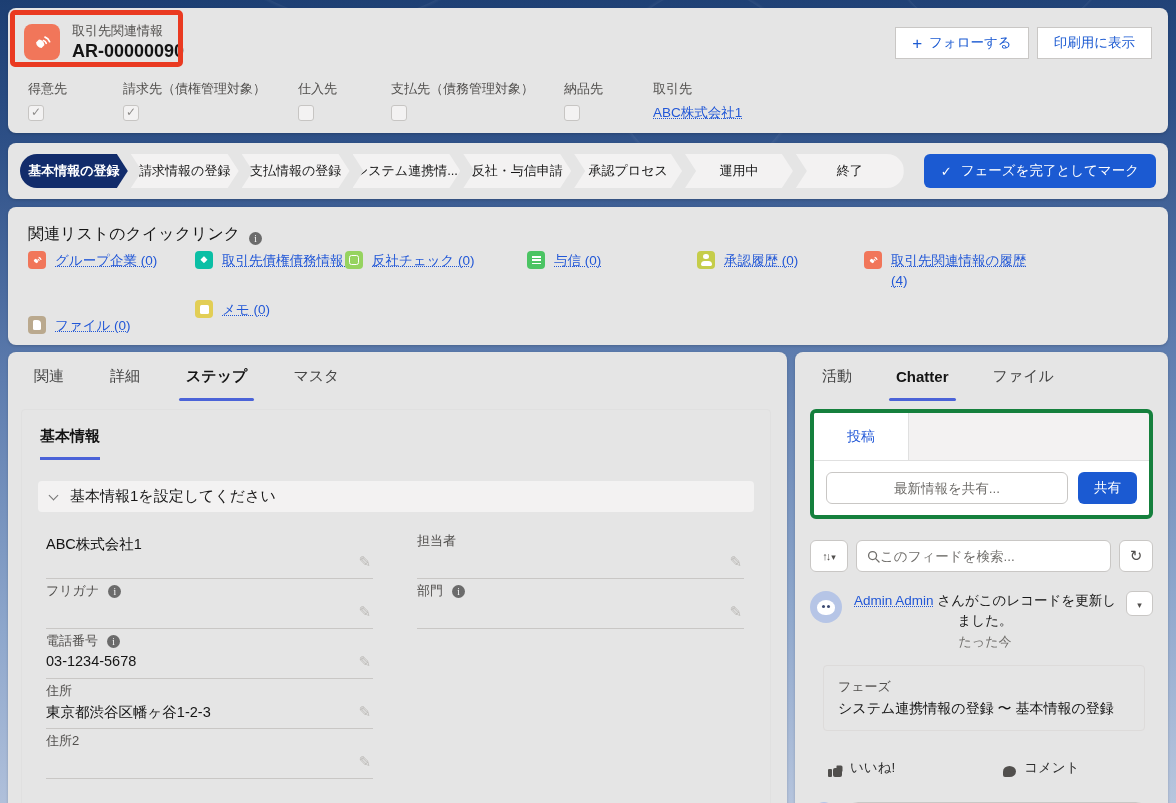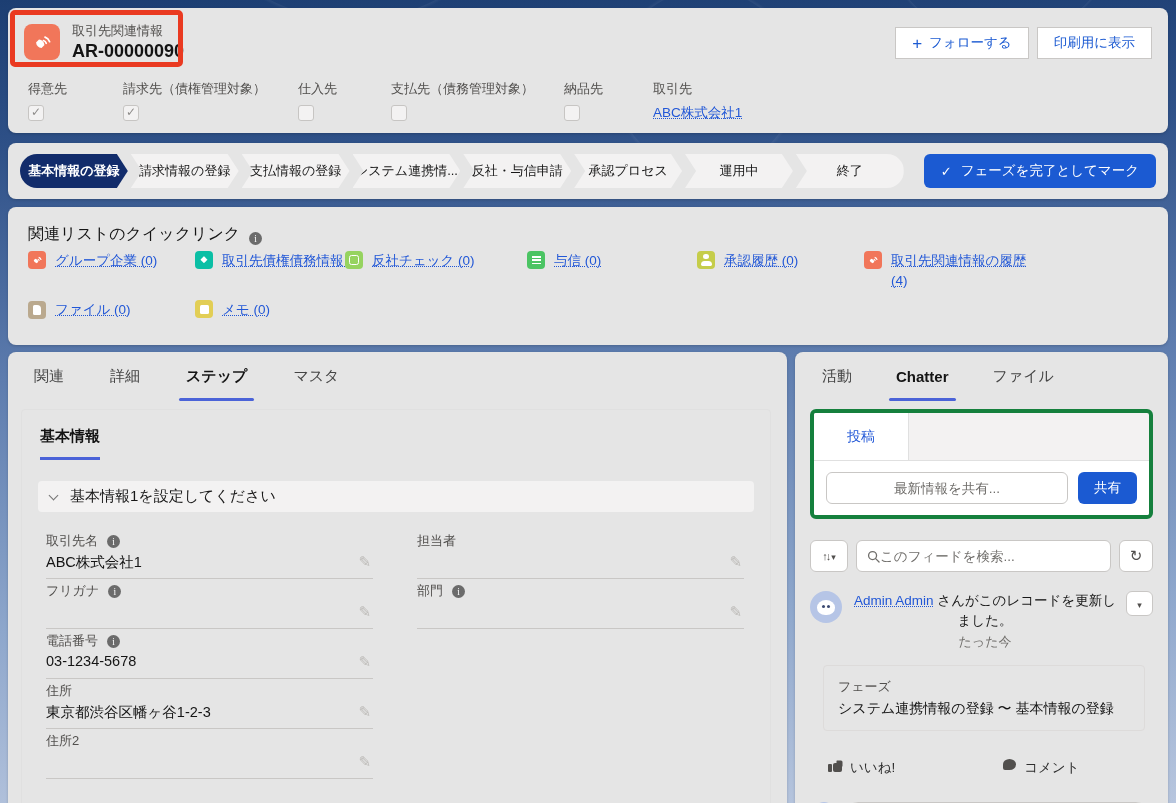--- a/index.html
+++ b/index.html
@@ -140,21 +140,21 @@
     background:#fff; border-radius:50% 50% 46% 46%; }
   .avatar::after { content:""; position:absolute; left:12px; top:14px; width:3px; height:3px; border-radius:50%;
     background:#3c4a72; box-shadow:5px 0 0 #3c4a72; }
   .feed-text { flex:1; margin:0 8px 0 10px; font-size:13.5px; line-height:1.45; }
   .feed-time { font-size:13px; color:#706e6b; margin-top:3px; }
   .menu-btn { width:27px; height:25px; flex:none; }
   .feed-detail { margin:13px 8px 0 13px; border:1px solid #dddbda; border-radius:4px; padding:12px 14px; }
   .fd-label { font-size:13px; color:#514f4d; }
   .fd-value { font-size:14px; color:#141414; margin-top:4px; }
   .feed-actions { display:flex; margin:28px 0 0 18px; }
-  .feed-action { display:flex; align-items:flex-start; gap:8px; font-size:13.5px; color:#2e2e2e; cursor:pointer; }
+  .feed-action { display:flex; align-items:flex-end; gap:8px; font-size:13.5px; color:#2e2e2e; cursor:pointer; }
   .feed-action + .feed-action { margin-left:108px; }
   .thumb-icon { width:14px; height:13px; position:relative; }
   .thumb-icon::before { content:""; position:absolute; left:0; bottom:0; width:4px; height:8px; background:#514f4d; border-radius:1px; }
   .thumb-icon::after { content:""; position:absolute; left:4.5px; bottom:0; width:9px; height:9px; background:#514f4d;
     border-radius:2px 3px 2px 2px; box-shadow:2px -4px 0 -1.5px #514f4d; }
   .bubble-icon { width:13px; height:11px; background:#514f4d; border-radius:50% 50% 50% 2px; }
   .feed-divider { border-top:1px solid #e5e5e5; margin-top:13px; }
   .comment-row { display:flex; align-items:flex-start; gap:9px; margin:11px 2px 0 4px; }
   .avatar.small { width:20px; height:20px; }
   .avatar.small::before { left:4px; top:6px; width:12px; height:9px; }
@@ -284,21 +284,21 @@
   <a class="qlink" style="left:856px; top:44px;">
     <span class="qicon" style="background:#f1765a;">
       <svg width="12" height="12" viewBox="0 0 24 24">
           <path d="M5.5 12.5 a7 7 0 0 0 6 6 l3.2-3.2 a7 7 0 0 0-6-6 z" fill="#fff"></path>
           <path d="M13.6 10.4 a4.6 4.6 0 0 1 3 3" stroke="#fff" stroke-width="2.4" fill="none"></path>
           <path d="M15.3 6.7 a8.4 8.4 0 0 1 5 5" stroke="#fff" stroke-width="2.4" fill="none"></path>
         </svg>
     </span>
     <span class="lbl">取引先関連情報の履歴 (4)</span>
   </a>
-  <a class="qlink" style="left:20px; top:93px;align-items:center;">
+  <a class="qlink" style="left:20px; top:109px;">
     <span class="qicon file" style="background:#baa98e;"></span>
     <span class="lbl">ファイル (0)</span>
   </a>
   <a class="qlink" style="left:187px; top:93px;">
     <span class="qicon note" style="background:#e2ce55;"></span>
     <span class="lbl">メモ (0)</span>
   </a>
 </div>
 
 <div class="card" id="card-left">
@@ -319,24 +319,20 @@
   <div class="inner-card">
     <div class="inner-tabbar">
       <span class="inner-tab">基本情報</span>
     </div>
     <div class="section-header">
       <span class="chev-down"></span>
       <span>基本情報1を設定してください</span>
     </div>
     <div class="fields-grid">
       <div class="field c1">
-        <div class="flabel">
-            <span>取引先名</span>
-            <span class="info-icon"></span>
-          </div>
         <div class="fvalue">ABC株式会社1</div>
         <button class="pencil"></button>
       </div>
       <div class="field c2">
         <div class="flabel">
             <span>担当者</span>
           </div>
         <div class="fvalue"></div>
         <button class="pencil"></button>
       </div>

